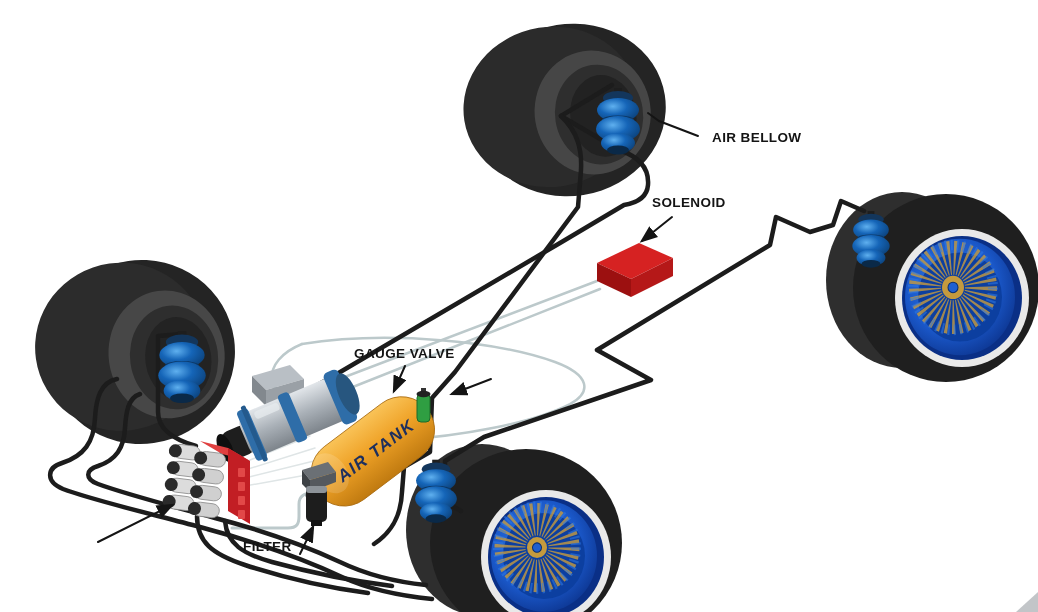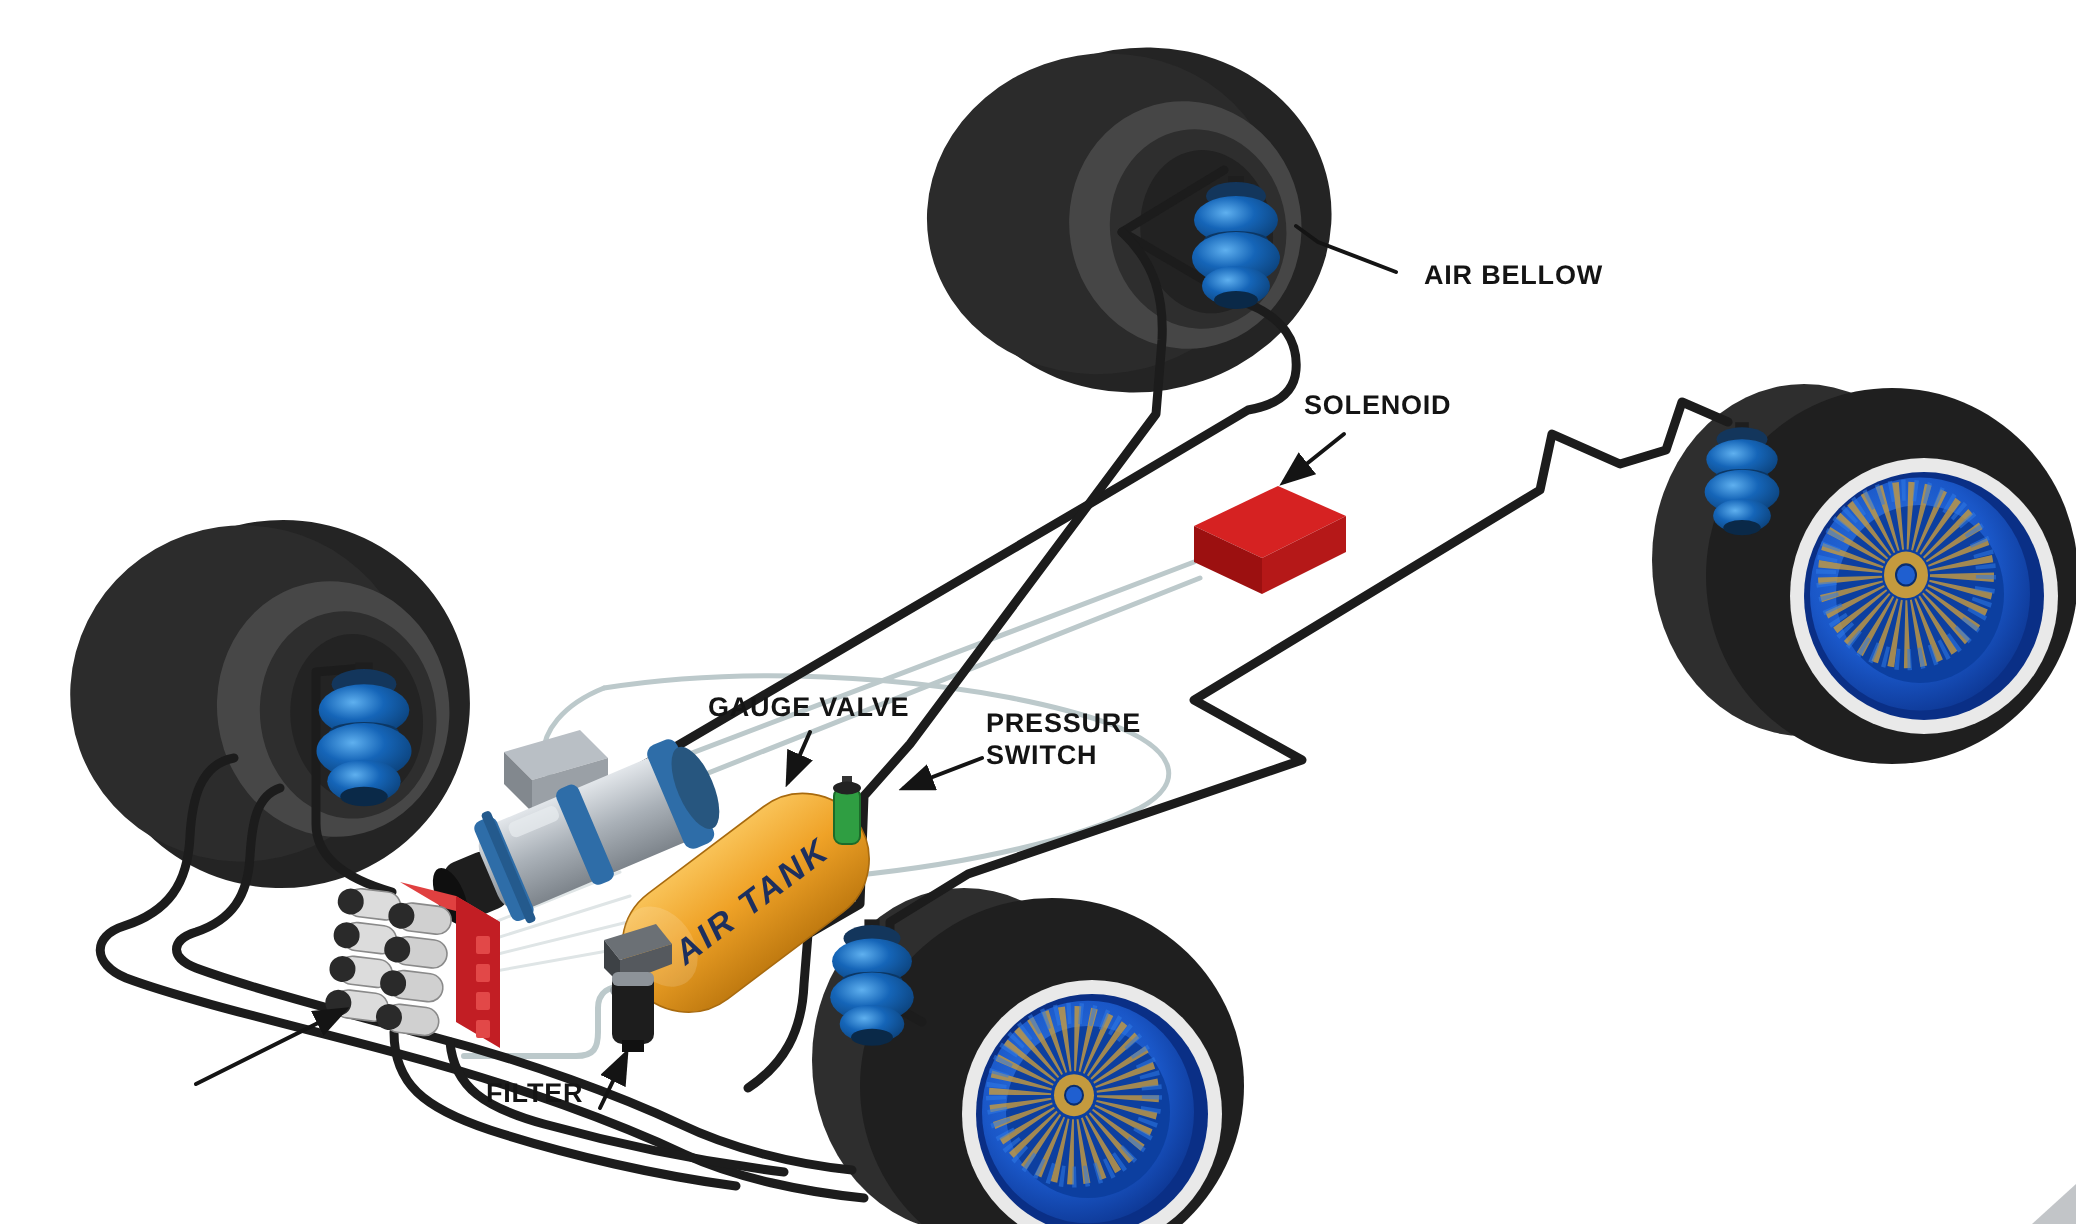--- a/index.html
+++ b/index.html
@@ -248,21 +248,17 @@
 
   <polygon points="1016,612 1038,592 1038,612" fill="#a8adb0" opacity="0.7"></polygon>
 </svg>
 
 <div class="lbl" style="left:712px;top:130px;">AIR BELLOW</div>
 
 <div class="lbl" style="left:652px;top:195px;">SOLENOID</div>
 
 <div class="lbl" style="left:354px;top:346px;">GAUGE VALVE</div>
 
-<div class="lbl" style="left:493px;top:354px;">
-  <span>PRESSURE</span>
-  <span class="l2">SWITCH</span>
+
+
+<div class="lbl" style="left:243px;top:539px;">FILTER</div>
+
 </div>
 
-
-<div class="lbl" style="left:243px;top:539px;">FILTER</div>
-
-</div>
-
 </body></html>

